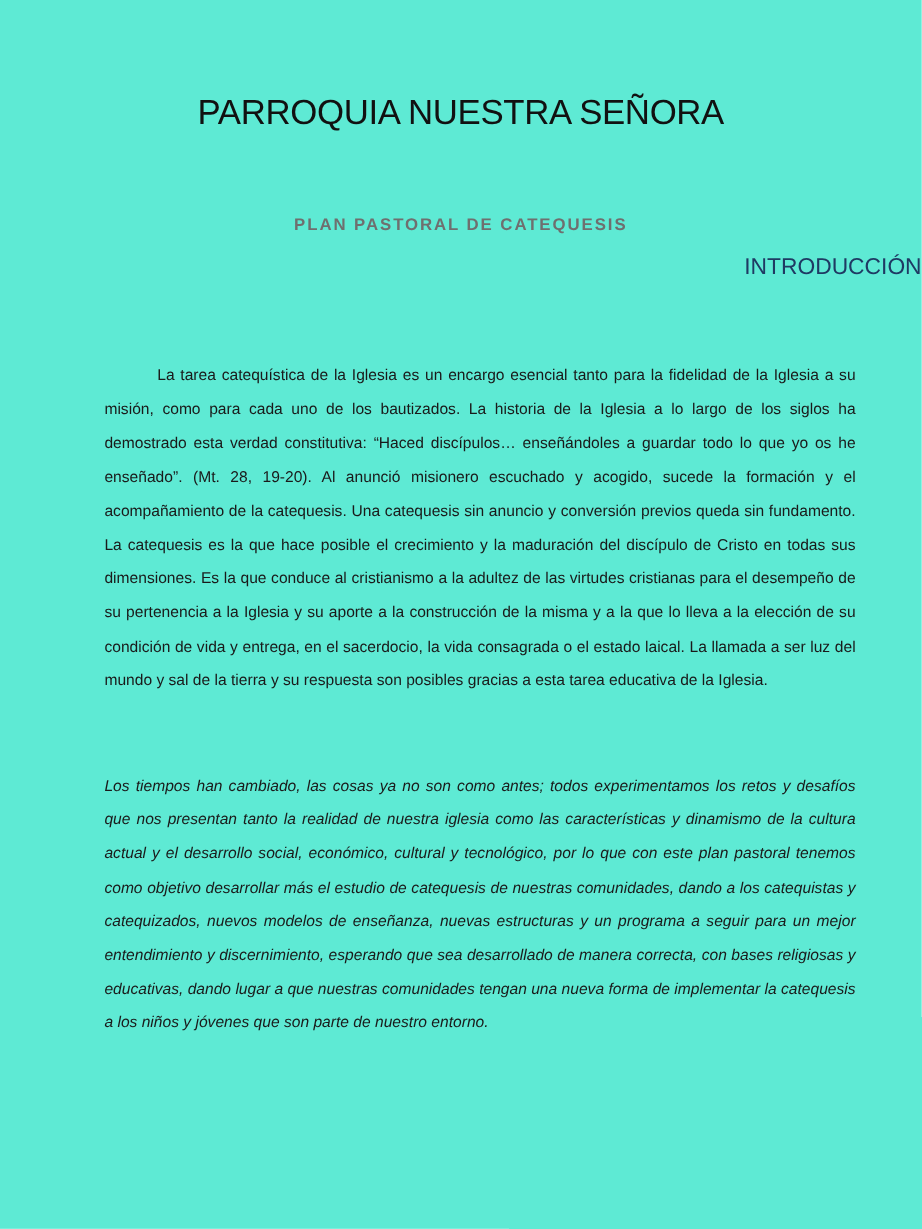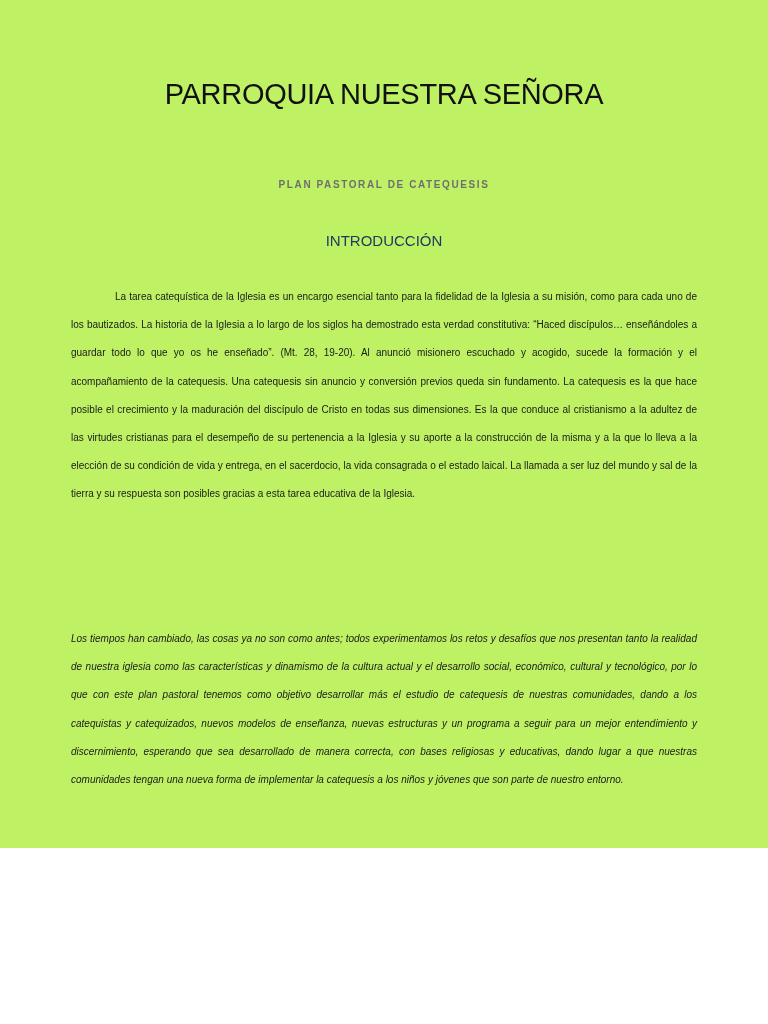--- a/index.html
+++ b/index.html
@@ -12,22 +12,22 @@
     height: 1024px;
     overflow: hidden;
     position: relative;
     font-family: "Liberation Sans", "DejaVu Sans", sans-serif;
     color: #1a1a1a;
   }
   .page {
     position: absolute;
     left: 0; top: 0;
     width: 768px;
-    height: 848px;
-    background: #bef264;
+    height: 1024px;
+    background: #5eead4;
   }
   .title {
     position: absolute;
     left: 0;
     top: 76px;
     width: 768px;
     text-align: center;
     font-size: 29px;
     line-height: 37px;
     font-weight: normal;
@@ -35,43 +35,43 @@
     margin: 0;
     letter-spacing: -0.3px;
   }
   .title span { display: block; }
   .subtitle {
     position: absolute;
     left: 0;
     top: 179px;
     width: 768px;
     text-align: center;
-    font-size: 10px;
+    font-size: 14px;
     font-weight: bold;
     letter-spacing: 1.6px;
     color: #6f6f6f;
     margin: 0;
   }
   .heading {
     position: absolute;
     left: 0;
-    top: 232px;
+    top: 212px;
     width: 768px;
-    text-align: center;
-    font-size: 15px;
+    text-align: right;
+    font-size: 19px;
     font-weight: normal;
     color: #1f3a63;
     margin: 0;
   }
   .paragraph {
     position: absolute;
     left: 71px;
     width: 626px;
-    margin: 0;
-    font-size: 10px;
+    margin: 16px;
+    font-size: 13px;
     line-height: 28.2px;
     text-align: justify;
     color: #1a1a1a;
   }
   .p1 { top: 283px; text-indent: 44px; }
   .p2 { top: 625px; font-style: italic; }
 </style>
 </head>
 <body>
 

